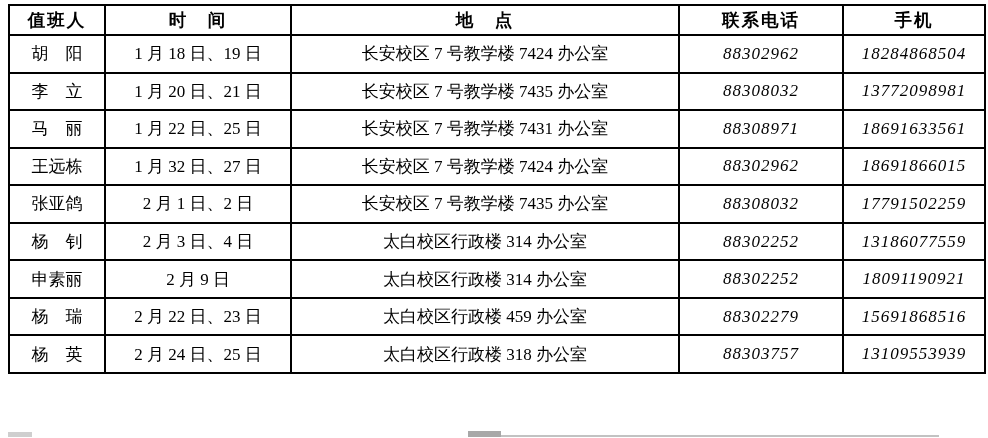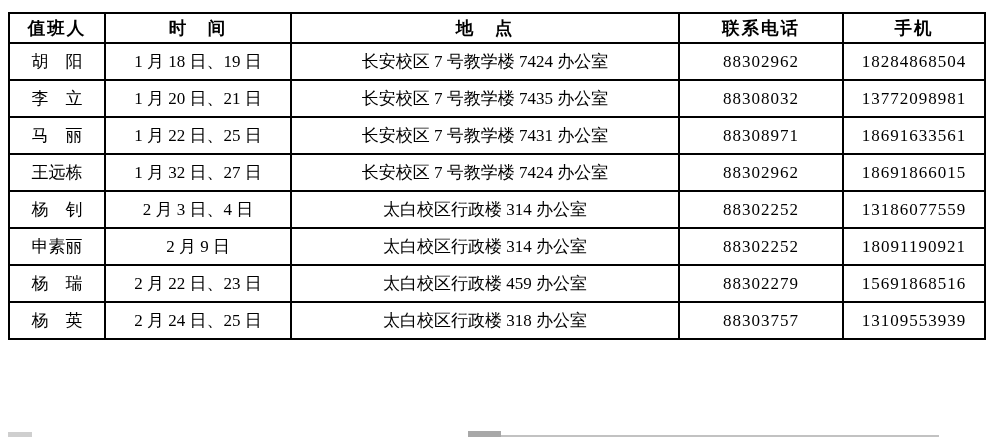--- a/index.html
+++ b/index.html
@@ -13,44 +13,44 @@
   }
   .page {
     position: relative;
     width: 988px;
     height: 438px;
     background: #ffffff;
   }
   table.duty {
     position: absolute;
     left: 8px;
-    top: 12px;
+    top: 4px;
     width: 976px;
-    height: 328px;
+    height: 370px;
     border-collapse: collapse;
     table-layout: fixed;
     border-radius: 19px;
   }
   table.duty th, table.duty td {
     border: 2px solid #000000;
     text-align: center;
     vertical-align: middle;
     padding: 0 2px;
     font-size: 17px;
     color: #000000;
     white-space: nowrap;
     overflow: hidden;
   }
   table.duty tr { height: 30px; }
   table.duty th {
     font-weight: bold;
     letter-spacing: 2px;
     font-size: 17.5px;
   }
-  td.phone, td.mobile { letter-spacing: 1px; }
+  td.phone, td.mobile { letter-spacing: 1px; font-style: italic; }
   col.c-name  { width: 96px; }
   col.c-time  { width: 186px; }
   col.c-loc   { width: 388px; }
   col.c-phone { width: 164px; }
   col.c-mob   { width: 142px; }
   
   .artifact { position: absolute; background: #b5b5b5; }
   .artifact-left  { left: 8px;   top: 432px; width: 24px;  height: 5px; background: #cfcfcf; }
   .artifact-block { left: 468px; top: 431px; width: 33px;  height: 6px; background: #a8a8a8; }
   .artifact-line  { left: 501px; top: 435px; width: 438px; height: 2px; background: #c2c2c2; }
@@ -99,20 +99,27 @@
         <td class="mobile">18691633561</td>
       </tr>
       <tr>
         <td class="name">王远栋</td>
         <td class="time">1 月 32 日、27 日</td>
         <td class="loc">长安校区 7 号教学楼 7424 办公室</td>
         <td class="phone">88302962</td>
         <td class="mobile">18691866015</td>
       </tr>
       <tr>
+        <td class="name">张亚鸽</td>
+        <td class="time">2 月 1 日、2 日</td>
+        <td class="loc">长安校区 7 号教学楼 7435 办公室</td>
+        <td class="phone">88308032</td>
+        <td class="mobile">17791502259</td>
+      </tr>
+      <tr>
         <td class="name">杨　钊</td>
         <td class="time">2 月 3 日、4 日</td>
         <td class="loc">太白校区行政楼 314 办公室</td>
         <td class="phone">88302252</td>
         <td class="mobile">13186077559</td>
       </tr>
       <tr>
         <td class="name">申素丽</td>
         <td class="time">2 月 9 日</td>
         <td class="loc">太白校区行政楼 314 办公室</td>

